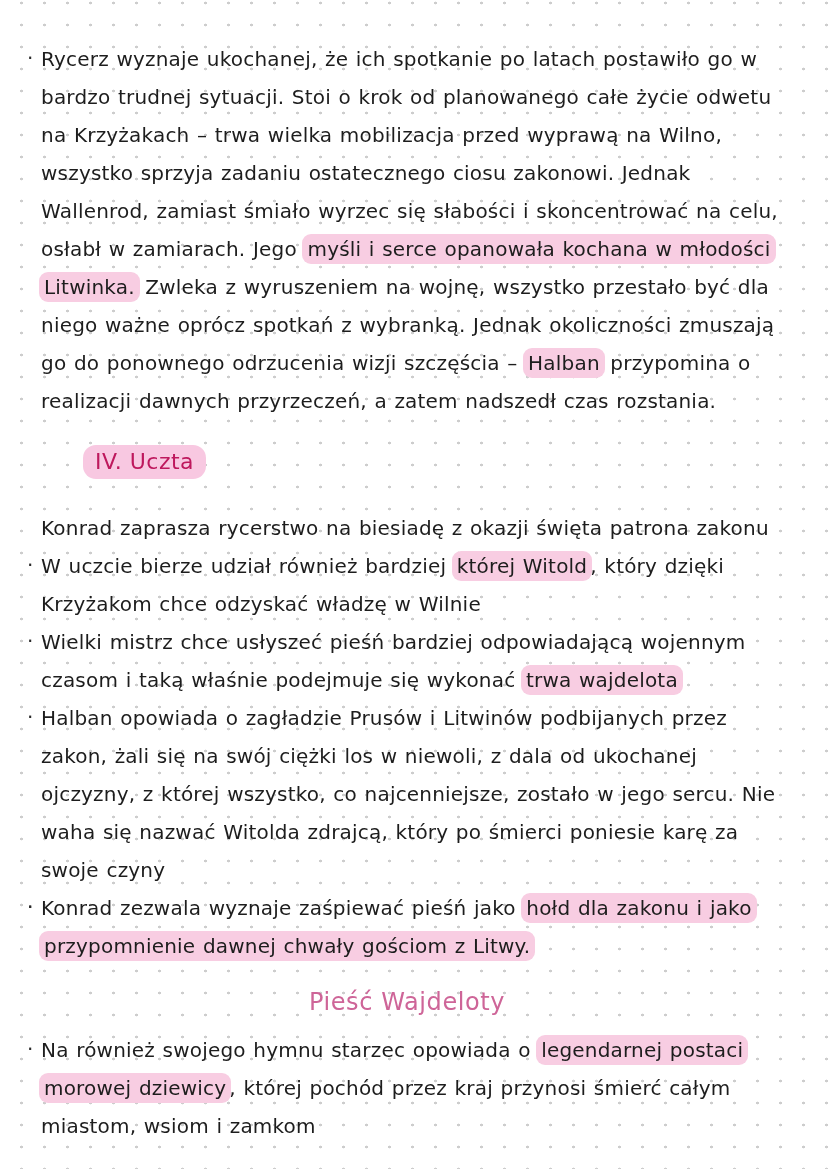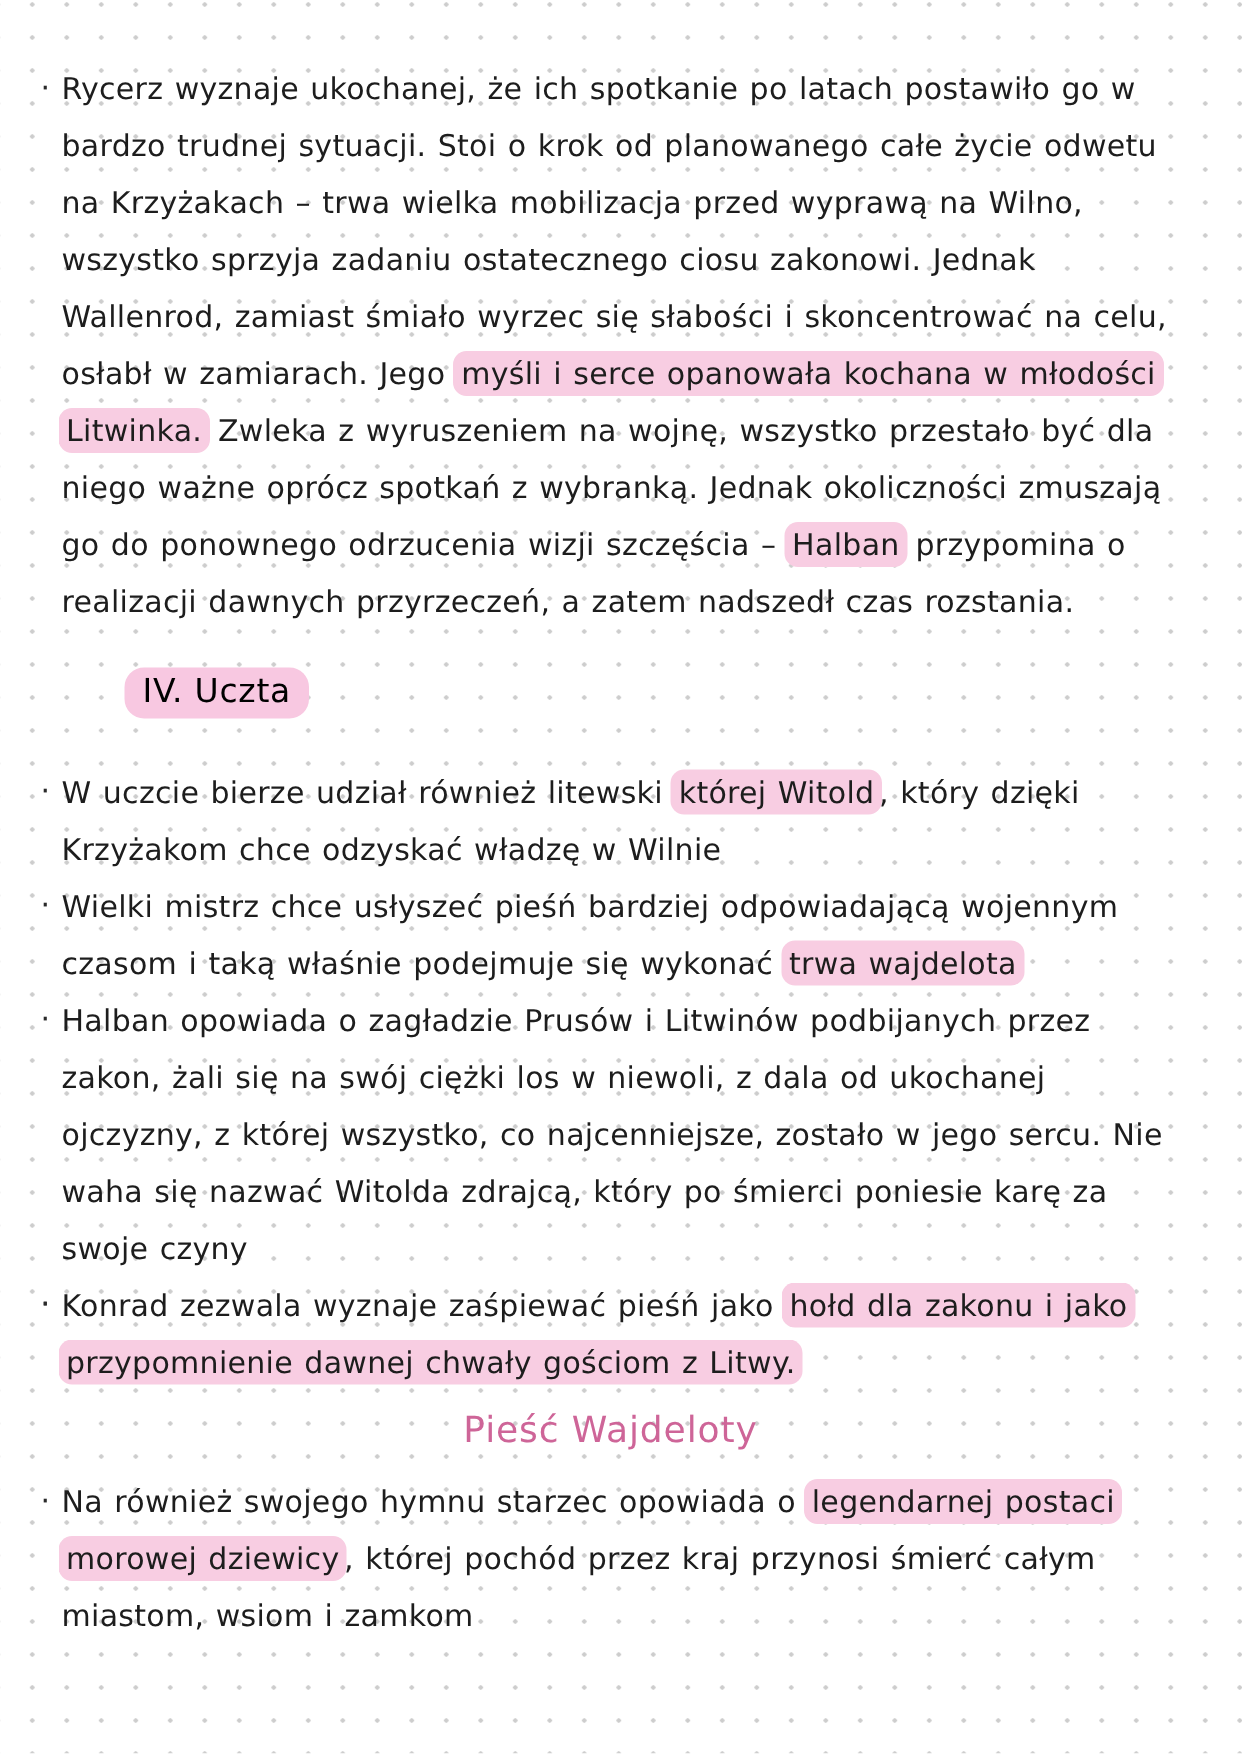--- a/index.html
+++ b/index.html
@@ -50,45 +50,46 @@
     -webkit-box-decoration-break: clone;
   }
   .heading {
     line-height: 34px;
   }
   .heading.highlight {
     margin: 25px 0 30px 55px;
     font-size: 22px;
   }
   .heading.highlight .heading-pill {
-    color: #000000;
+    color: #be185d;
     background: #f8c8e1;
     border-radius: 13px;
     padding: 4px 12px 5px 12px;
     letter-spacing: 0.5px;
     margin-top: 37px;
   }
   .heading.center {
-    margin: 9px 0 12px 0;
+    margin: 20px 0 12px 0;
     text-align: center;
     font-size: 24px;
   }
   .heading.center .heading-text {
     color: #ce6598;
     letter-spacing: 0.6px;
   }
 </style>
 </head>
 <body>
 
 <div class="page">
   <div class="content" id="note-content">
       <div class="item"><span class="bullet">·</span><span>Rycerz wyznaje ukochanej, że ich spotkanie po latach postawiło go w bardzo trudnej sytuacji. Stoi o krok od planowanego całe życie odwetu na Krzyżakach – trwa wielka mobilizacja przed wyprawą na Wilno, wszystko sprzyja zadaniu ostatecznego ciosu zakonowi. Jednak Wallenrod, zamiast śmiało wyrzec się słabości i skoncentrować na celu, osłabł w zamiarach. Jego </span><span class="hl">myśli i serce opanowała kochana w młodości Litwinka.</span><span> Zwleka z wyruszeniem na wojnę, wszystko przestało być dla niego ważne oprócz spotkań z wybranką. Jednak okoliczności zmuszają go do ponownego odrzucenia wizji szczęścia – </span><span class="hl">Halban</span><span> przypomina o realizacji dawnych przyrzeczeń, a zatem nadszedł czas rozstania.</span></div>
       <div class="heading highlight"><span class="heading-pill">IV. Uczta</span></div>
-      <div class="item"><span class="bullet">·</span><span>W uczcie bierze udział również litewski </span><span class="hl">której Witold</span><span>, który dzięki Krzyżakom chce odzyskać władzę w Wilnie</span></div>
+      <div class="item"><span>Konrad zaprasza rycerstwo na biesiadę z okazji święta patrona zakonu</span></div>
+      <div class="item"><span class="bullet">·</span><span>W uczcie bierze udział również bardziej </span><span class="hl">której Witold</span><span>, który dzięki Krzyżakom chce odzyskać władzę w Wilnie</span></div>
       <div class="item"><span class="bullet">·</span><span>Wielki mistrz chce usłyszeć pieśń bardziej odpowiadającą wojennym czasom i taką właśnie podejmuje się wykonać </span><span class="hl">trwa wajdelota</span></div>
       <div class="item"><span class="bullet">·</span><span>Halban opowiada o zagładzie Prusów i Litwinów podbijanych przez zakon, żali się na swój ciężki los w niewoli, z dala od ukochanej ojczyzny, z której wszystko, co najcenniejsze, zostało w jego sercu. Nie waha się nazwać Witolda zdrajcą, który po śmierci poniesie karę za swoje czyny</span></div>
       <div class="item"><span class="bullet">·</span></div>
       <div class="item"><span class="bullet">·</span><span>Konrad zezwala wyznaje zaśpiewać pieśń jako </span><span class="hl">hołd dla zakonu i jako przypomnienie dawnej chwały gościom z Litwy.</span></div>
       <div class="heading center"><span class="heading-text">Pieść Wajdeloty</span></div>
       <div class="item"><span class="bullet">·</span><span>Na również swojego hymnu starzec opowiada o </span><span class="hl">legendarnej postaci morowej dziewicy</span><span>, której pochód przez kraj przynosi śmierć całym miastom, wsiom i zamkom</span></div>
     </div>
 </div>
 
 </body></html>

